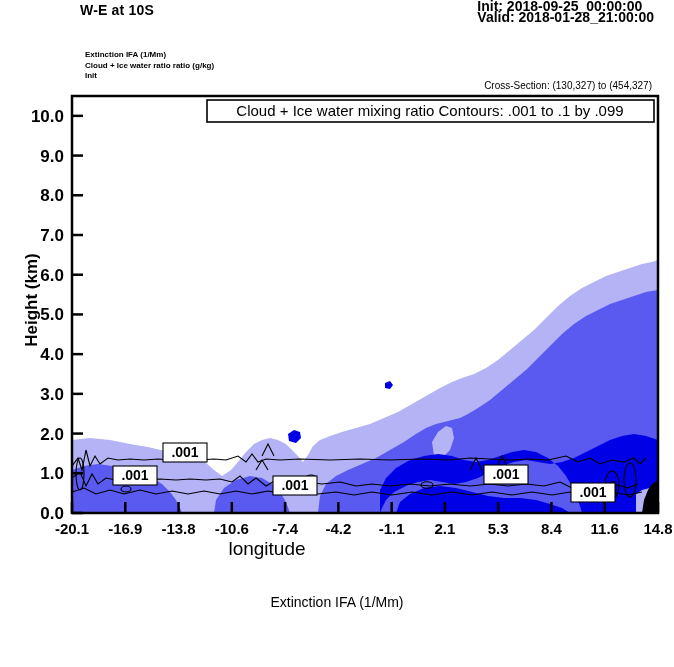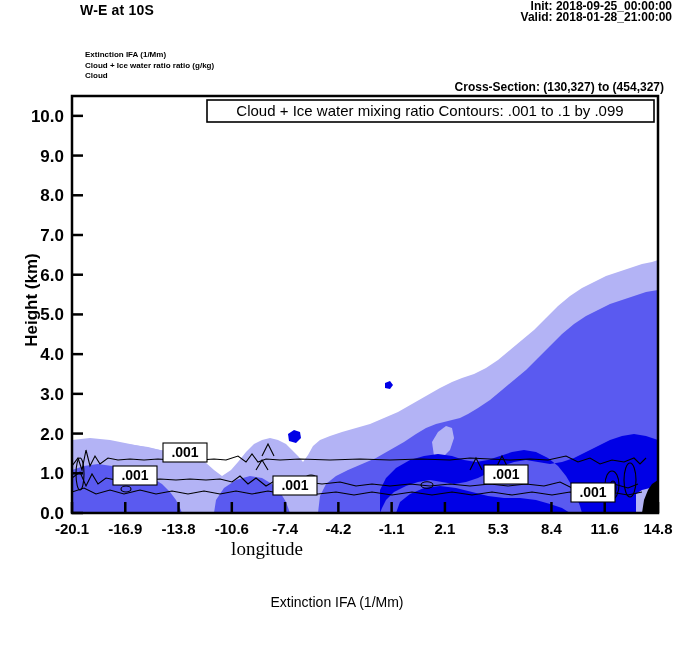--- a/index.html
+++ b/index.html
@@ -6,48 +6,48 @@
   body{
     width:674px;height:667px;
     background:#ffffff;
     font-family:"Liberation Sans", sans-serif;
     color:#000000;
     overflow:hidden;
     position:relative;
   }
   .abs{position:absolute;}
   .hdr-title{left:80px;top:2px;font-size:14px;font-weight:bold;letter-spacing:.2px;}
-  .hdr-right{right:2px;top:1px;text-align:right;font-size:12px;font-weight:bold;line-height:11px;}
+  .hdr-right{right:20px;top:1px;text-align:left;font-size:14px;font-weight:bold;line-height:11px;}
   .meta-left{left:85px;top:50px;font-size:8px;font-weight:bold;line-height:10.5px;}
-  .meta-xsec{right:10px;top:80px;font-size:12px;font-weight:bold;}
+  .meta-xsec{right:22px;top:80px;font-size:10px;font-weight:normal;}
   .ylabel{
     left:-48px;top:290px;width:160px;text-align:center;
     transform:rotate(-90deg);transform-origin:50% 50%;
     font-size:17px;font-weight:bold;
   }
-  .xlabel{left:0;top:538px;width:534px;text-align:center;font-size:19px;font-family:Liberation Serif, serif;}
+  .xlabel{left:0;top:538px;width:534px;text-align:center;font-size:19px;}
   .cb-title{left:0;top:594px;width:674px;text-align:center;font-size:14px;}
   .plot-wrap{left:0;top:0;}
   svg{display:block;}
   text{font-family:"Liberation Sans", sans-serif;}
 </style>
 </head>
 <body>
 
 <div class="abs hdr-title">W-E at 10S</div>
 
 <div class="abs hdr-right">
   <div>Init: 2018-09-25_00:00:00</div>
   <div>Valid: 2018-01-28_21:00:00</div>
 </div>
 
 <div class="abs meta-left">
   <div>Extinction IFA   (1/Mm)</div>
   <div>Cloud + Ice water ratio ratio   (g/kg)</div>
-  <div>Cloud</div>
+  <div>Init</div>
 </div>
 
 <div class="abs meta-xsec">Cross-Section: (130,327) to (454,327)</div>
 
 <div class="abs ylabel">Height (km)</div>
 <div class="abs xlabel">longitude</div>
 <div class="abs cb-title">Extinction IFA   (1/Mm)</div>
 
 <div class="abs plot-wrap">
 <svg width="674" height="600" viewBox="0 0 674 600">

